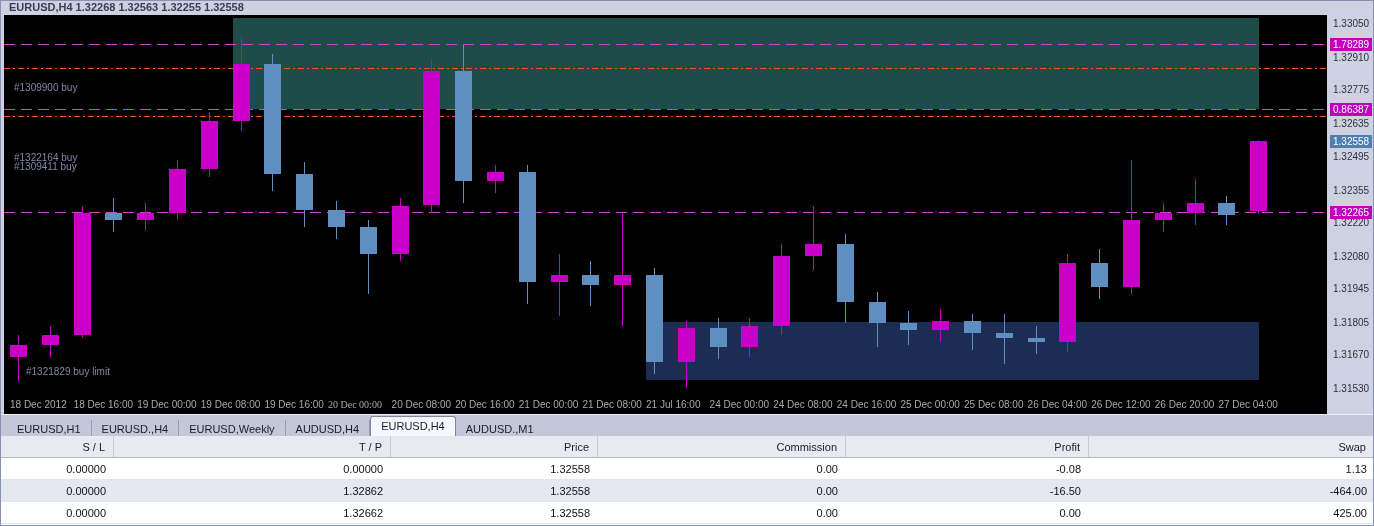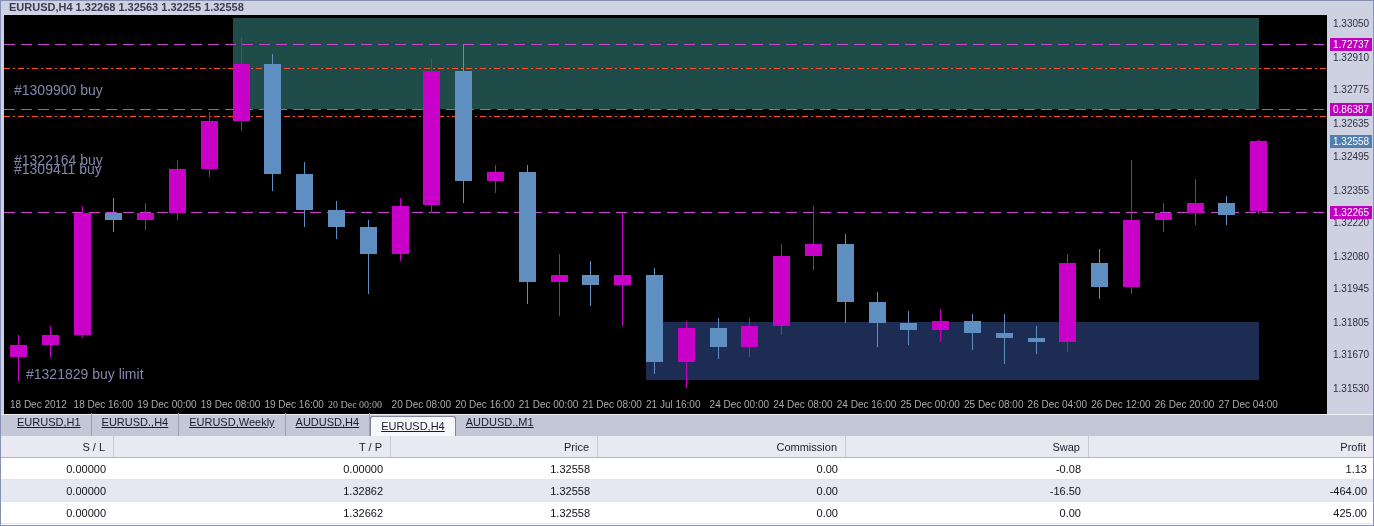--- a/index.html
+++ b/index.html
@@ -17,36 +17,36 @@
   .chart{
     position:absolute;left:3px;top:14px;width:1323px;height:399px;
     background:#000;overflow:hidden;
   }
   .zone{position:absolute;}
   .hline{position:absolute;left:0;width:100%;height:1px;}
   .hline.dashed{background:repeating-linear-gradient(90deg,var(--c) 0 11px,transparent 11px 17px);}
   .hline.dashdot{background:repeating-linear-gradient(90deg,var(--c) 0 6px,transparent 6px 9px,var(--c) 9px 11px,transparent 11px 14px);}
   .wick{position:absolute;width:1px;}
   .body{position:absolute;}
-  .order-label{position:absolute;font-size:14px;color:#8585ab;white-space:nowrap;text-align:center;}
+  .order-label{position:absolute;font-size:10px;color:#8585ab;white-space:nowrap;text-align:center;}
   .time-label{position:absolute;top:384px;font-size:10px;color:#aaaaaa;white-space:nowrap;}
   .price-axis{position:absolute;left:1327px;top:0;width:38px;height:413px;}
   .tick-label{position:absolute;left:5px;font-size:10px;color:#30303c;white-space:nowrap;}
   .price-tag{
     position:absolute;left:2px;font-size:10px;color:#fff;
     padding:0 3px;line-height:13px;height:13px;white-space:nowrap;
   }
   .tab-bar{
     position:absolute;left:0;top:413px;width:1374px;height:22px;
     background:#c3c7d8;border-top:1px solid #eef0f8;
     display:flex;align-items:flex-end;padding-left:6px;
   }
   .tab{
-    font-size:11px;color:#1c1c28;padding:3px 10px 8px 10px;
-    border-right:1px solid #9a9eb4;cursor:default;white-space:nowrap;text-decoration:underline;
+    font-size:11px;color:#1c1c28;padding:3px 10px 1px 10px;
+    border-right:1px solid #9a9eb4;cursor:default;white-space:nowrap;
   }
   .tab:last-child{border-right:none;}
   .tab.active{
     background:#f6f7fb;border:1px solid #80849c;border-bottom:none;
     border-radius:3px 3px 0 0;margin-bottom:-1px;padding-bottom:5px;
   }
   .terminal{position:absolute;left:0;top:435px;width:1374px;height:91px;background:#fff;}
   .t-header{
     display:grid;grid-template-columns:113px 277px 207px 248px 243px 286px;
     height:22px;background:#e9eaf1;border-bottom:1px solid #b4b6c4;
@@ -192,43 +192,43 @@
       <div class="tick-label" style="top: 83.0362px;">1.32775</div>
       <div class="tick-label" style="top: 116.655px;">1.32635</div>
       <div class="tick-label" style="top: 150.273px;">1.32495</div>
       <div class="tick-label" style="top: 183.891px;">1.32355</div>
       <div class="tick-label" style="top: 216.309px;">1.32220</div>
       <div class="tick-label" style="top: 249.928px;">1.32080</div>
       <div class="tick-label" style="top: 282.345px;">1.31945</div>
       <div class="tick-label" style="top: 315.964px;">1.31805</div>
       <div class="tick-label" style="top: 348.382px;">1.31670</div>
       <div class="tick-label" style="top: 382px;">1.31530</div>
-      <div class="price-tag" style="top: 37.1316px; background: rgb(191, 0, 191);">1.72737</div>
+      <div class="price-tag" style="top: 37.1316px; background: rgb(191, 0, 191);">1.78289</div>
       <div class="price-tag" style="top: 102.447px; background: rgb(191, 0, 191);">0.86387</div>
       <div class="price-tag" style="top: 134.145px; background: rgb(79, 127, 174);">1.32558</div>
       <div class="price-tag" style="top: 204.503px; background: rgb(191, 0, 191);">1.32265</div>
     </div>
 
   <div class="tab-bar" id="tab-bar">
       <div class="tab">EURUSD,H1</div>
       <div class="tab">EURUSD.,H4</div>
       <div class="tab">EURUSD,Weekly</div>
       <div class="tab">AUDUSD,H4</div>
       <div class="tab active">EURUSD,H4</div>
       <div class="tab">AUDUSD.,M1</div>
     </div>
 
   <div class="terminal">
     <div class="t-header" id="t-header">
         <div class="hcell">S / L</div>
         <div class="hcell">T / P</div>
         <div class="hcell">Price</div>
         <div class="hcell">Commission</div>
+        <div class="hcell">Profit</div>
         <div class="hcell">Swap</div>
-        <div class="hcell">Profit</div>
       </div>
     <div id="t-body">
         <div class="t-row">
           <div class="cell">0.00000</div>
           <div class="cell">0.00000</div>
           <div class="cell">1.32558</div>
           <div class="cell">0.00</div>
           <div class="cell">-0.08</div>
           <div class="cell">1.13</div>
         </div>

